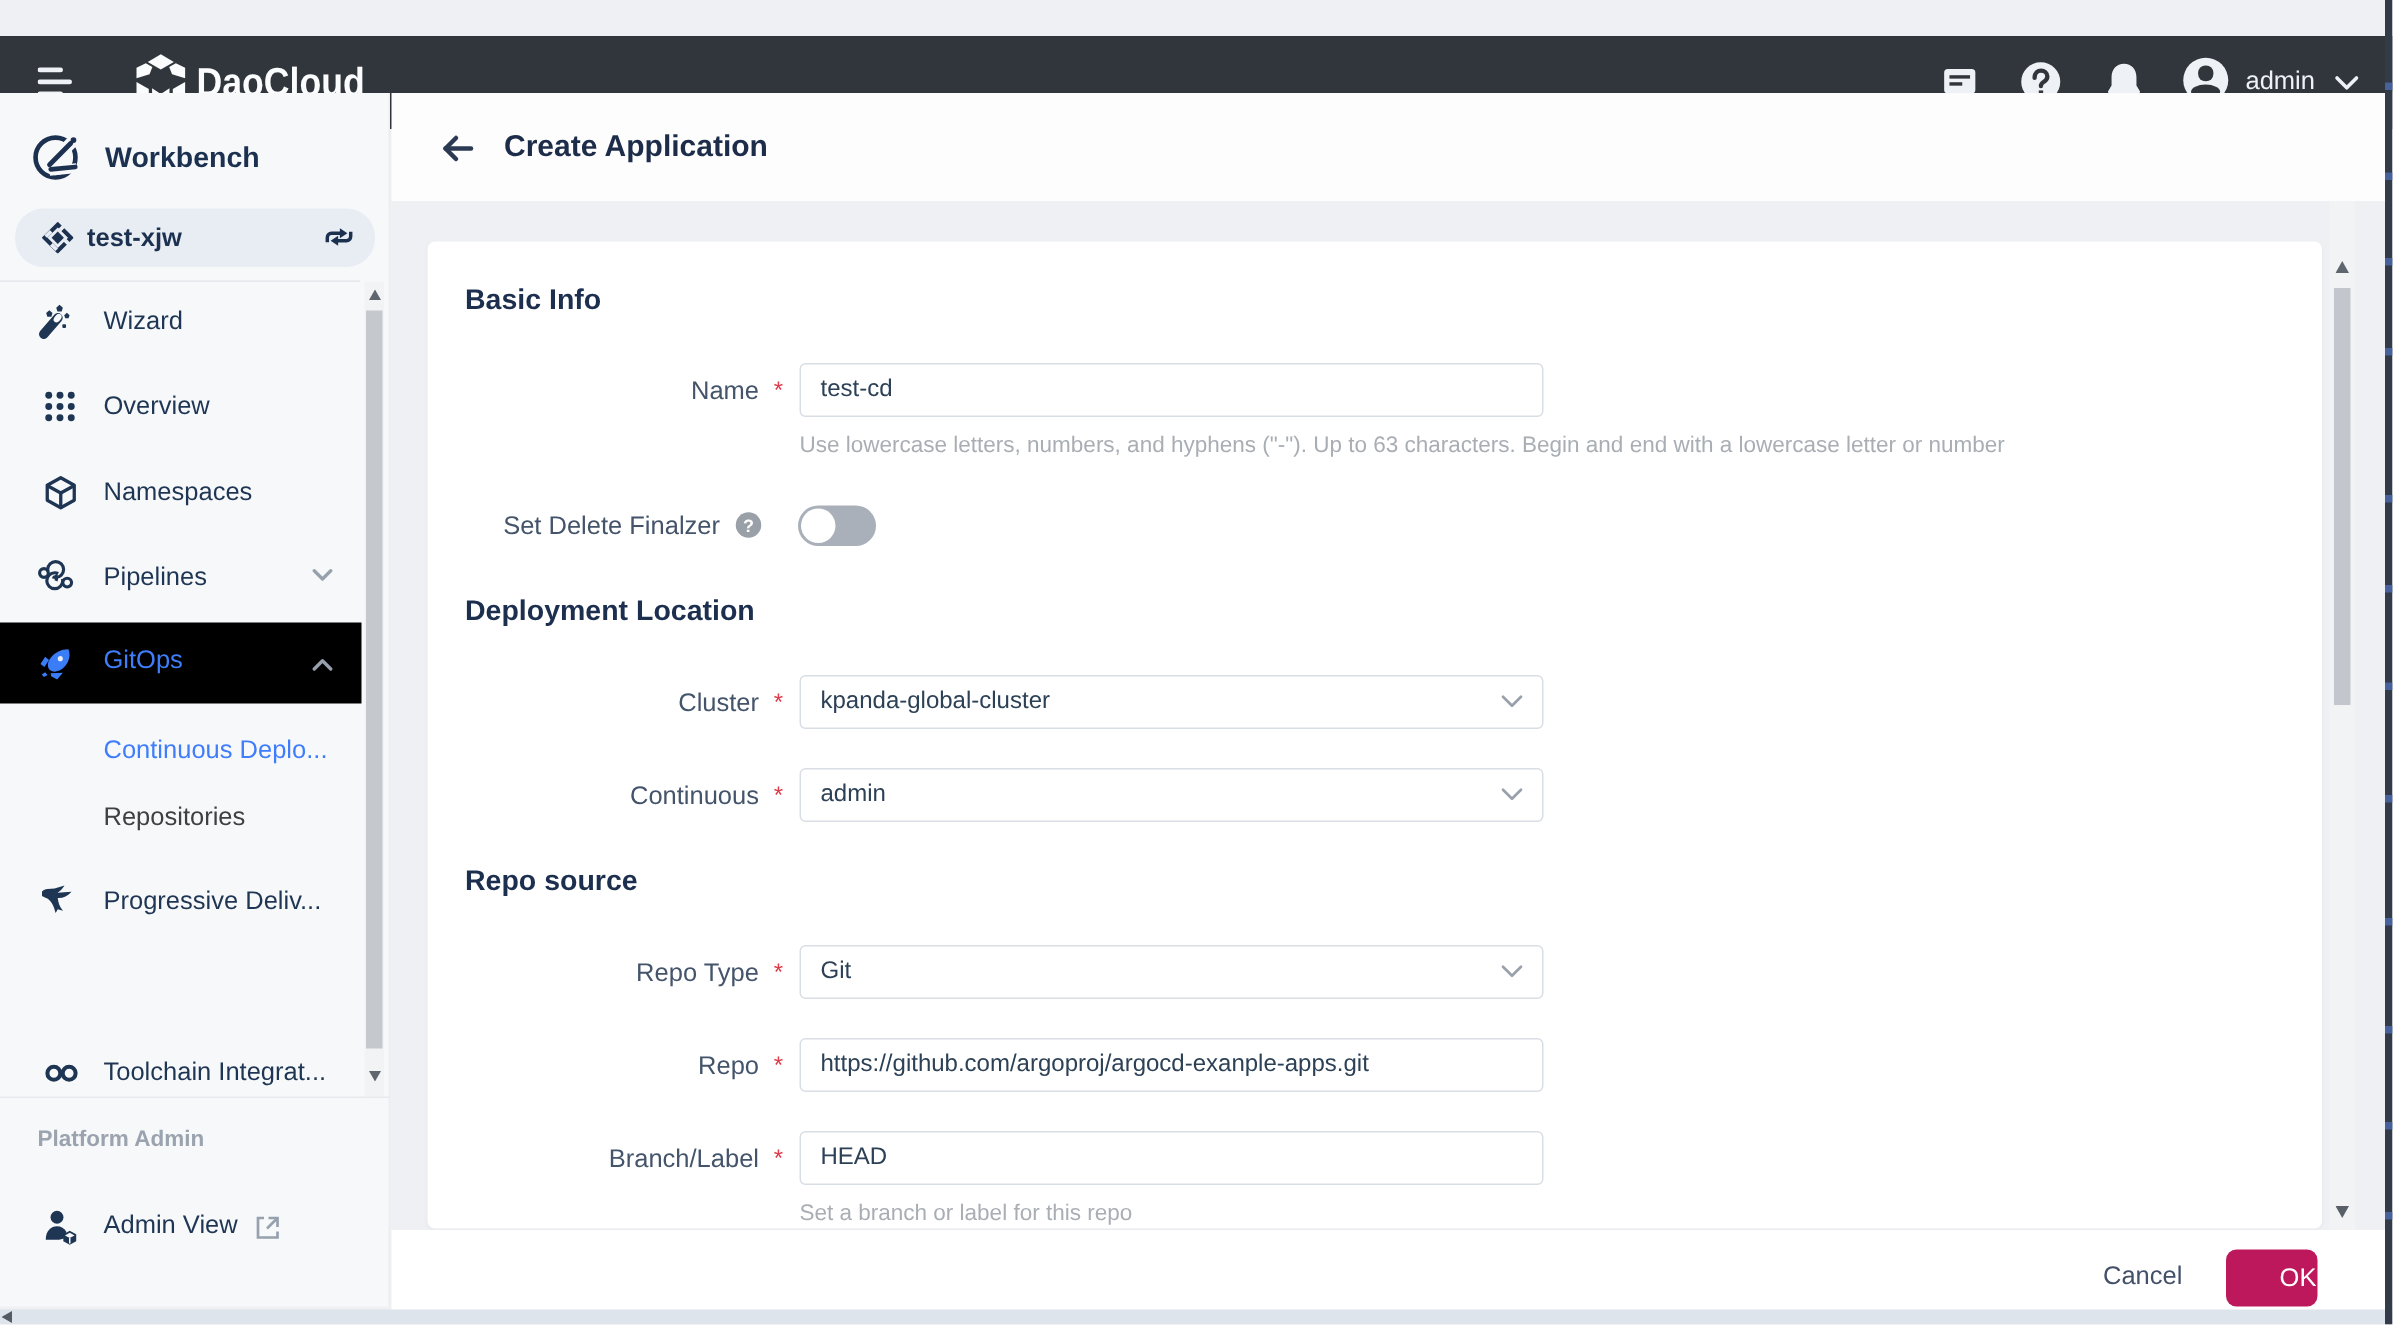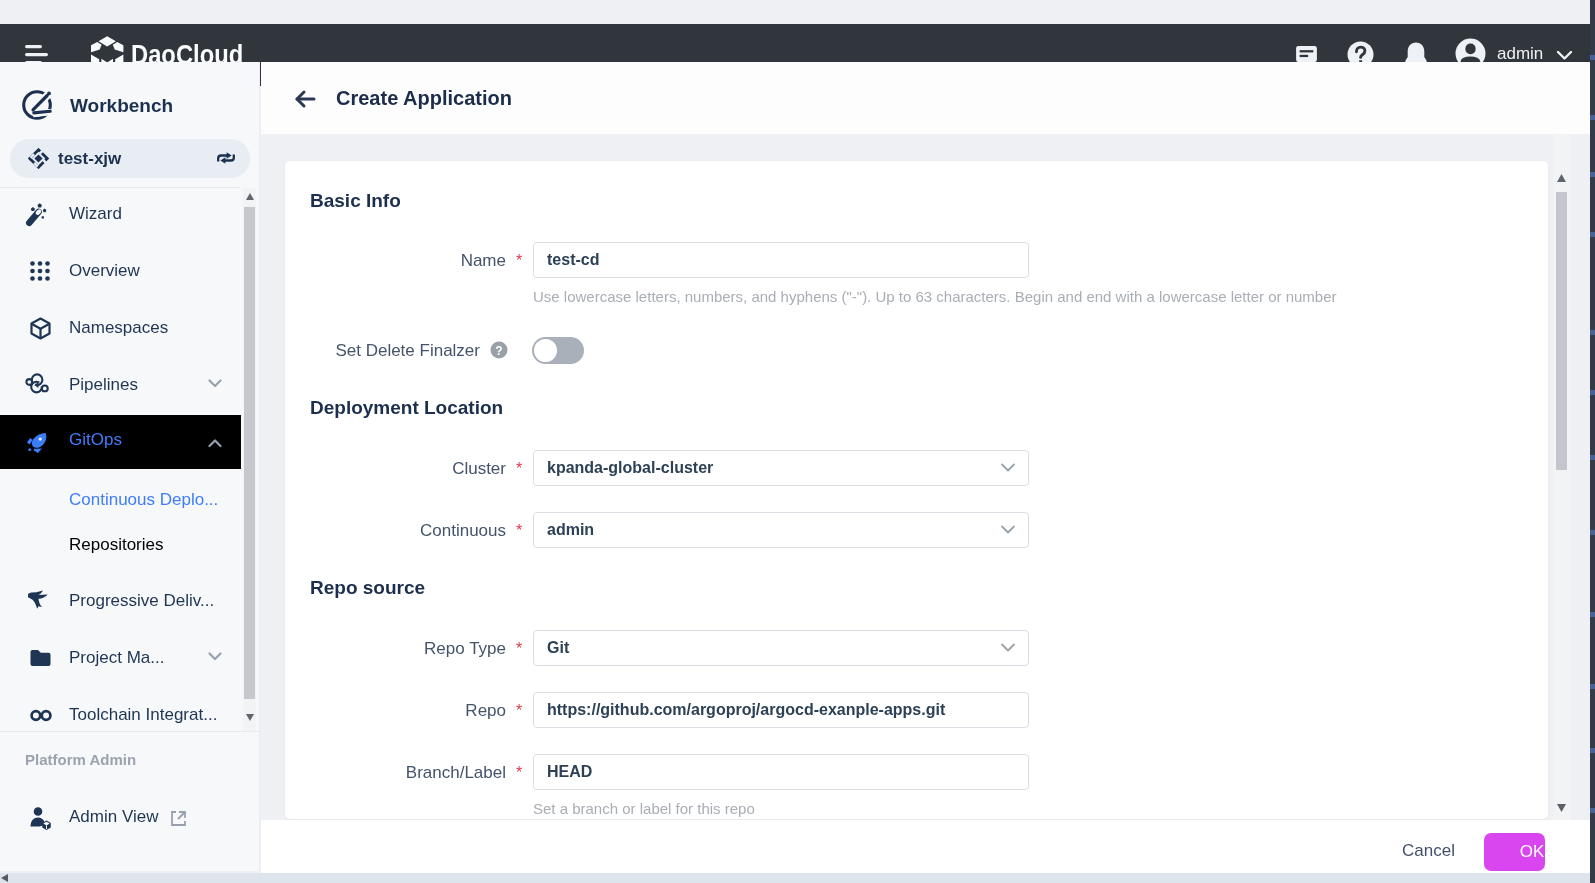--- a/index.html
+++ b/index.html
@@ -15,47 +15,47 @@
 
 #sidebar { position:absolute; left:0; top:62px; width:260px; height:809px; background:#f7f8fa; border-right:1px solid #ebedf0; }
 #wb-text { position:absolute; left:70px; top:33px; font-size:19px; font-weight:bold; color:#1c3150; }
 #proj-row { position:absolute; left:10px; top:77px; width:240px; height:39px; background:#e8ecf3; border-radius:19px; }
 #proj-row .t { position:absolute; left:48px; top:10px; font-size:17px; font-weight:bold; color:#1c3150; }
 .sb-div { position:absolute; left:0px; width:240px; height:1px; background:#e7e9ed; }
 .mi { position:absolute; left:0; width:241px; height:46px; }
 .mi .txt { position:absolute; left:69px; top:13px; font-size:17px; color:#1e3553; }
 .mi .ico { position:absolute; left:28px; top:11px; }
 .mi .chev { position:absolute; left:208px; top:17px; }
-.sub { position:absolute; left:69px; font-size:17px; color:#000000; }
+.sub { position:absolute; left:69px; font-size:17px; color:#404040; }
 #gitops-band { background:#000000;text-align:right; }
 #plat-admin { position:absolute; left:25px; top:689px; font-size:15px; font-weight:bold; color:#9aa3ae; }
 
 
 #sb-track { position:absolute; left:243px; top:126px; width:13px; height:543px; background:#f2f3f4; }
 #sb-thumb { position:absolute; left:1px; top:19px; width:11px; height:492px; background:#c5c8cd; }
 
 
 #hdr { position:absolute; left:261px; top:62px; width:1334px; height:72px; background:#fdfdfe; }
 #hdr-title { position:absolute; left:336px; top:87px; font-size:20px; font-weight:bold; color:#1c2c49; }
 #card { position:absolute; left:285px; top:161px; width:1263px; height:658px; background:#ffffff; border-radius:5px; box-shadow:0 1px 3px rgba(0,0,0,0.04); }
 .h2 { position:absolute; left:310px; font-size:19px; font-weight:bold; color:#1c2f4e; }
 .flabel { position:absolute; text-align:right; width:200px; font-size:17px; color:#44546b; }
 .fstar { position:absolute; left:512px; width:14px; text-align:center; color:#dd3a4a; font-size:16px; }
-.finput { position:absolute; left:533px; width:496px; height:36px; border:1px solid #d9dee5; border-radius:4px; background:#fff; font-size:16px; color:#2d4156; line-height:34px; padding-left:13px;font-weight:bold; }
+.finput { position:absolute; left:533px; width:496px; height:36px; border:1px solid #d9dee5; border-radius:4px; background:#fff; font-size:16px; color:#2d4156; line-height:34px; padding-left:13px; }
 .fhelp { position:absolute; left:533px; font-size:15px; color:#a9aeb5; }
 .fchev { position:absolute; left:1000px; }
 
 
 #toggle { position:absolute; left:532px; top:337px; width:52px; height:27px; border-radius:14px; background:#a9b0ba; }
 #toggle .knob { position:absolute; left:2px; top:2px; width:23px; height:23px; border-radius:50%; background:#fff; }
 
 
 #footer { position:absolute; left:261px; top:820px; width:1334px; height:54px; background:#ffffff; }
 #btn-cancel { position:absolute; left:1402px; top:841px; font-size:17px; color:#44506a; }
-#btn-ok { position:absolute; left:1484px; top:833px; width:61px; height:38px; background:#d946ef; border-radius:7px; color:#fff; font-size:17px; text-align:center; line-height:38px;padding-left:35px; }
+#btn-ok { position:absolute; left:1484px; top:833px; width:61px; height:38px; background:#be185d; border-radius:7px; color:#fff; font-size:17px; text-align:center; line-height:38px;padding-left:35px; }
 
 
 #v-track { position:absolute; left:1553px; top:134px; width:17px; height:686px; background:#f2f3f5; }
 #v-thumb { position:absolute; left:1556px; top:192px; width:11px; height:278px; background:#c3c7cd; }
 
 
 #h-track { position:absolute; left:0; top:873px; width:1595px; height:10px; background:#dde4eb; }
 
 
 #minimap { position:absolute; left:1590px; top:0; width:5px; height:883px; background:#333b49; }
@@ -217,29 +217,20 @@
         <polyline points="1.5,7 7,1.5 12.5,7" fill="none" stroke="#97a1ad" stroke-width="2.2" stroke-linecap="round" stroke-linejoin="round"></polyline>
       </svg>
   </div>
   <div class="sub" style="top:428px; color:#3f7dfa">Continuous Deplo...</div>
   <div class="sub" style="top:473px">Repositories</div>
   <div class="mi" style="top:516px">
     <svg class="ico" width="25" height="25" viewBox="0 0 25 25">
       <path fill="#1e3553" transform="translate(-2,1)" d="M0.8 6.2 C1.8 4.0 3.6 2.7 5.6 2.6 L10.4 2.3 L17.0 0.4 C15.4 3.0 14.0 4.3 12.3 5.1 L21.7 4.5 C19.1 7.3 15.9 8.9 12.5 8.7 C12.9 11.9 13.7 14.7 16.0 17.1 L12.5 16.2 L11.1 18.7 C9.7 14.0 8.7 11.0 5.3 8.9 C2.7 7.9 1.4 7.2 0.8 6.2 Z"></path>
     </svg>
     <div class="txt">Progressive Deliv...</div>
-  </div>
-  <div class="mi" style="top:573px">
-    <svg class="ico" width="25" height="25" viewBox="0 0 25 25">
-      <path fill="#1e3553" d="M2.5 6 a2 2 0 0 1 2-2 h5.5 l2.8 2.8 h7.7 a2 2 0 0 1 2 2 V18 a2 2 0 0 1 -2 2 h-16 a2 2 0 0 1 -2-2 Z"></path>
-    </svg>
-    <div class="txt">Project Ma...</div>
-    <svg class="chev" width="14" height="9" viewBox="0 0 14 9">
-        <polyline points="1.5,1.5 7,7 12.5,1.5" fill="none" stroke="#97a1ad" stroke-width="2.2" stroke-linecap="round" stroke-linejoin="round"></polyline>
-      </svg>
   </div>
   <div class="mi" style="top:630px">
     <svg class="ico" width="26" height="25" viewBox="0 0 26 25">
       <g fill="none" stroke="#1e3553" stroke-width="2.7">
         <circle cx="7.9" cy="12.5" r="4.3"></circle>
         <circle cx="18.1" cy="12.5" r="4.3"></circle>
       </g>
     </svg>
     <div class="txt">Toolchain Integrat...</div>
   </div>

